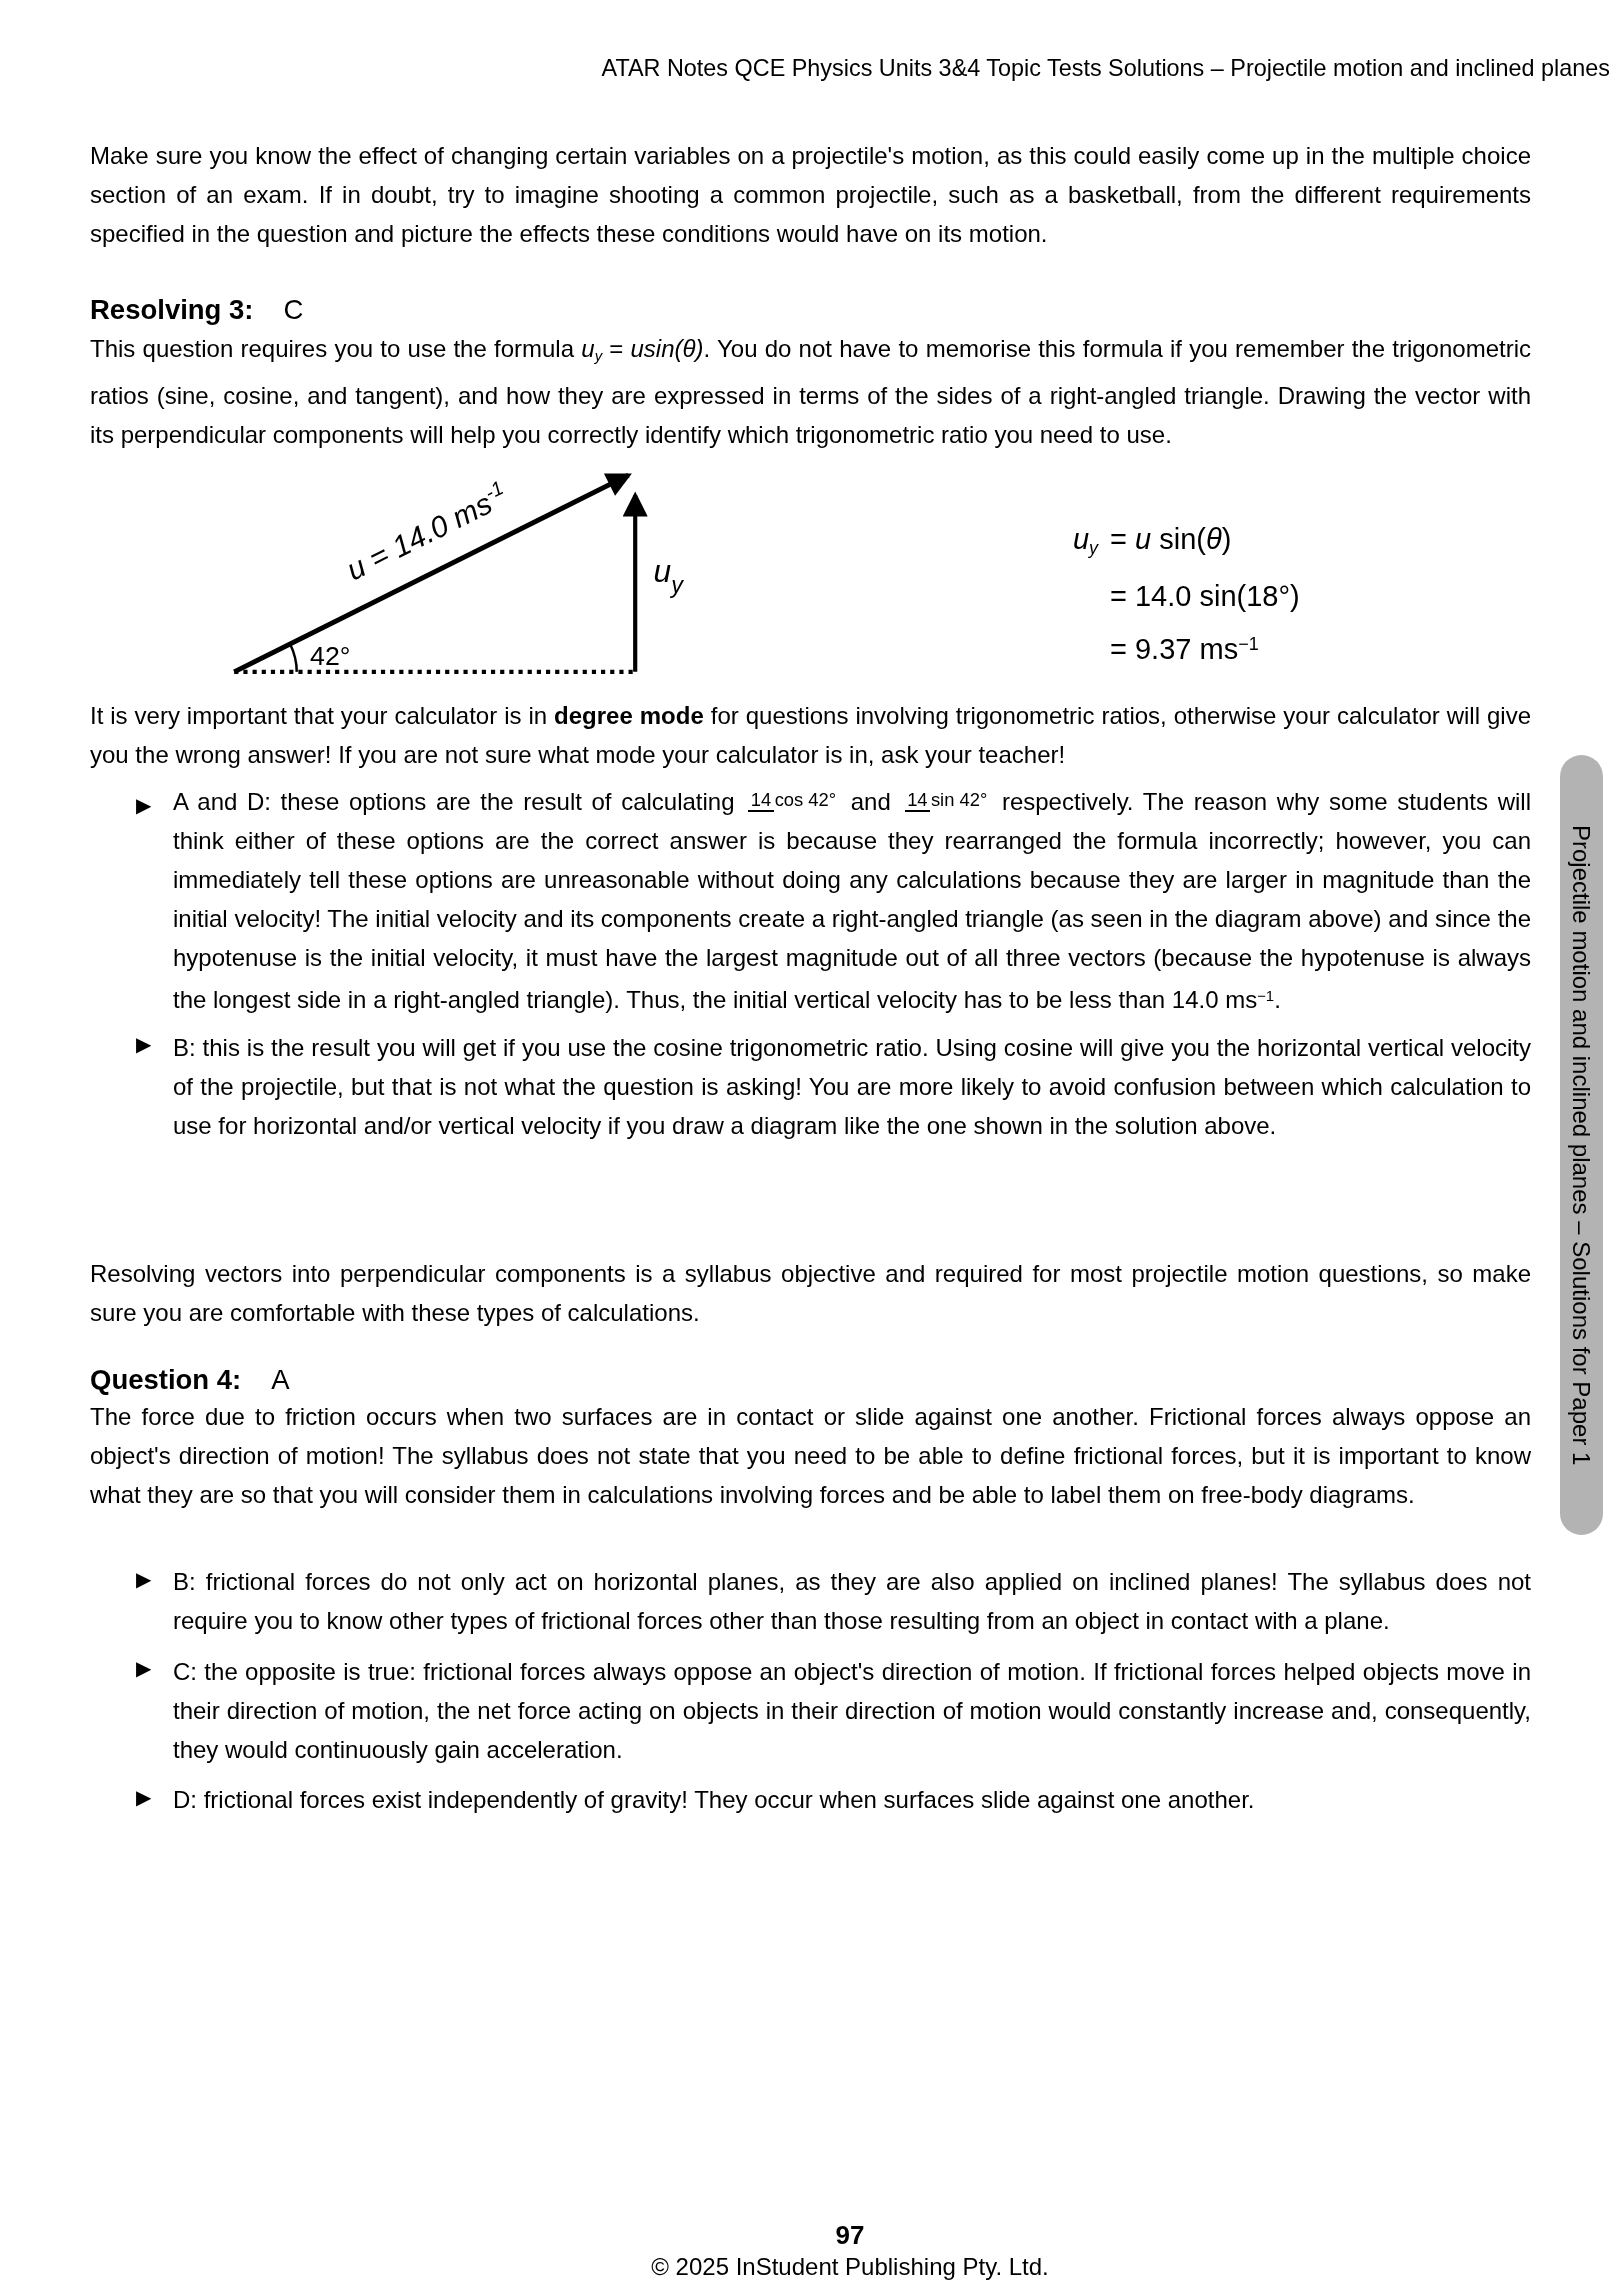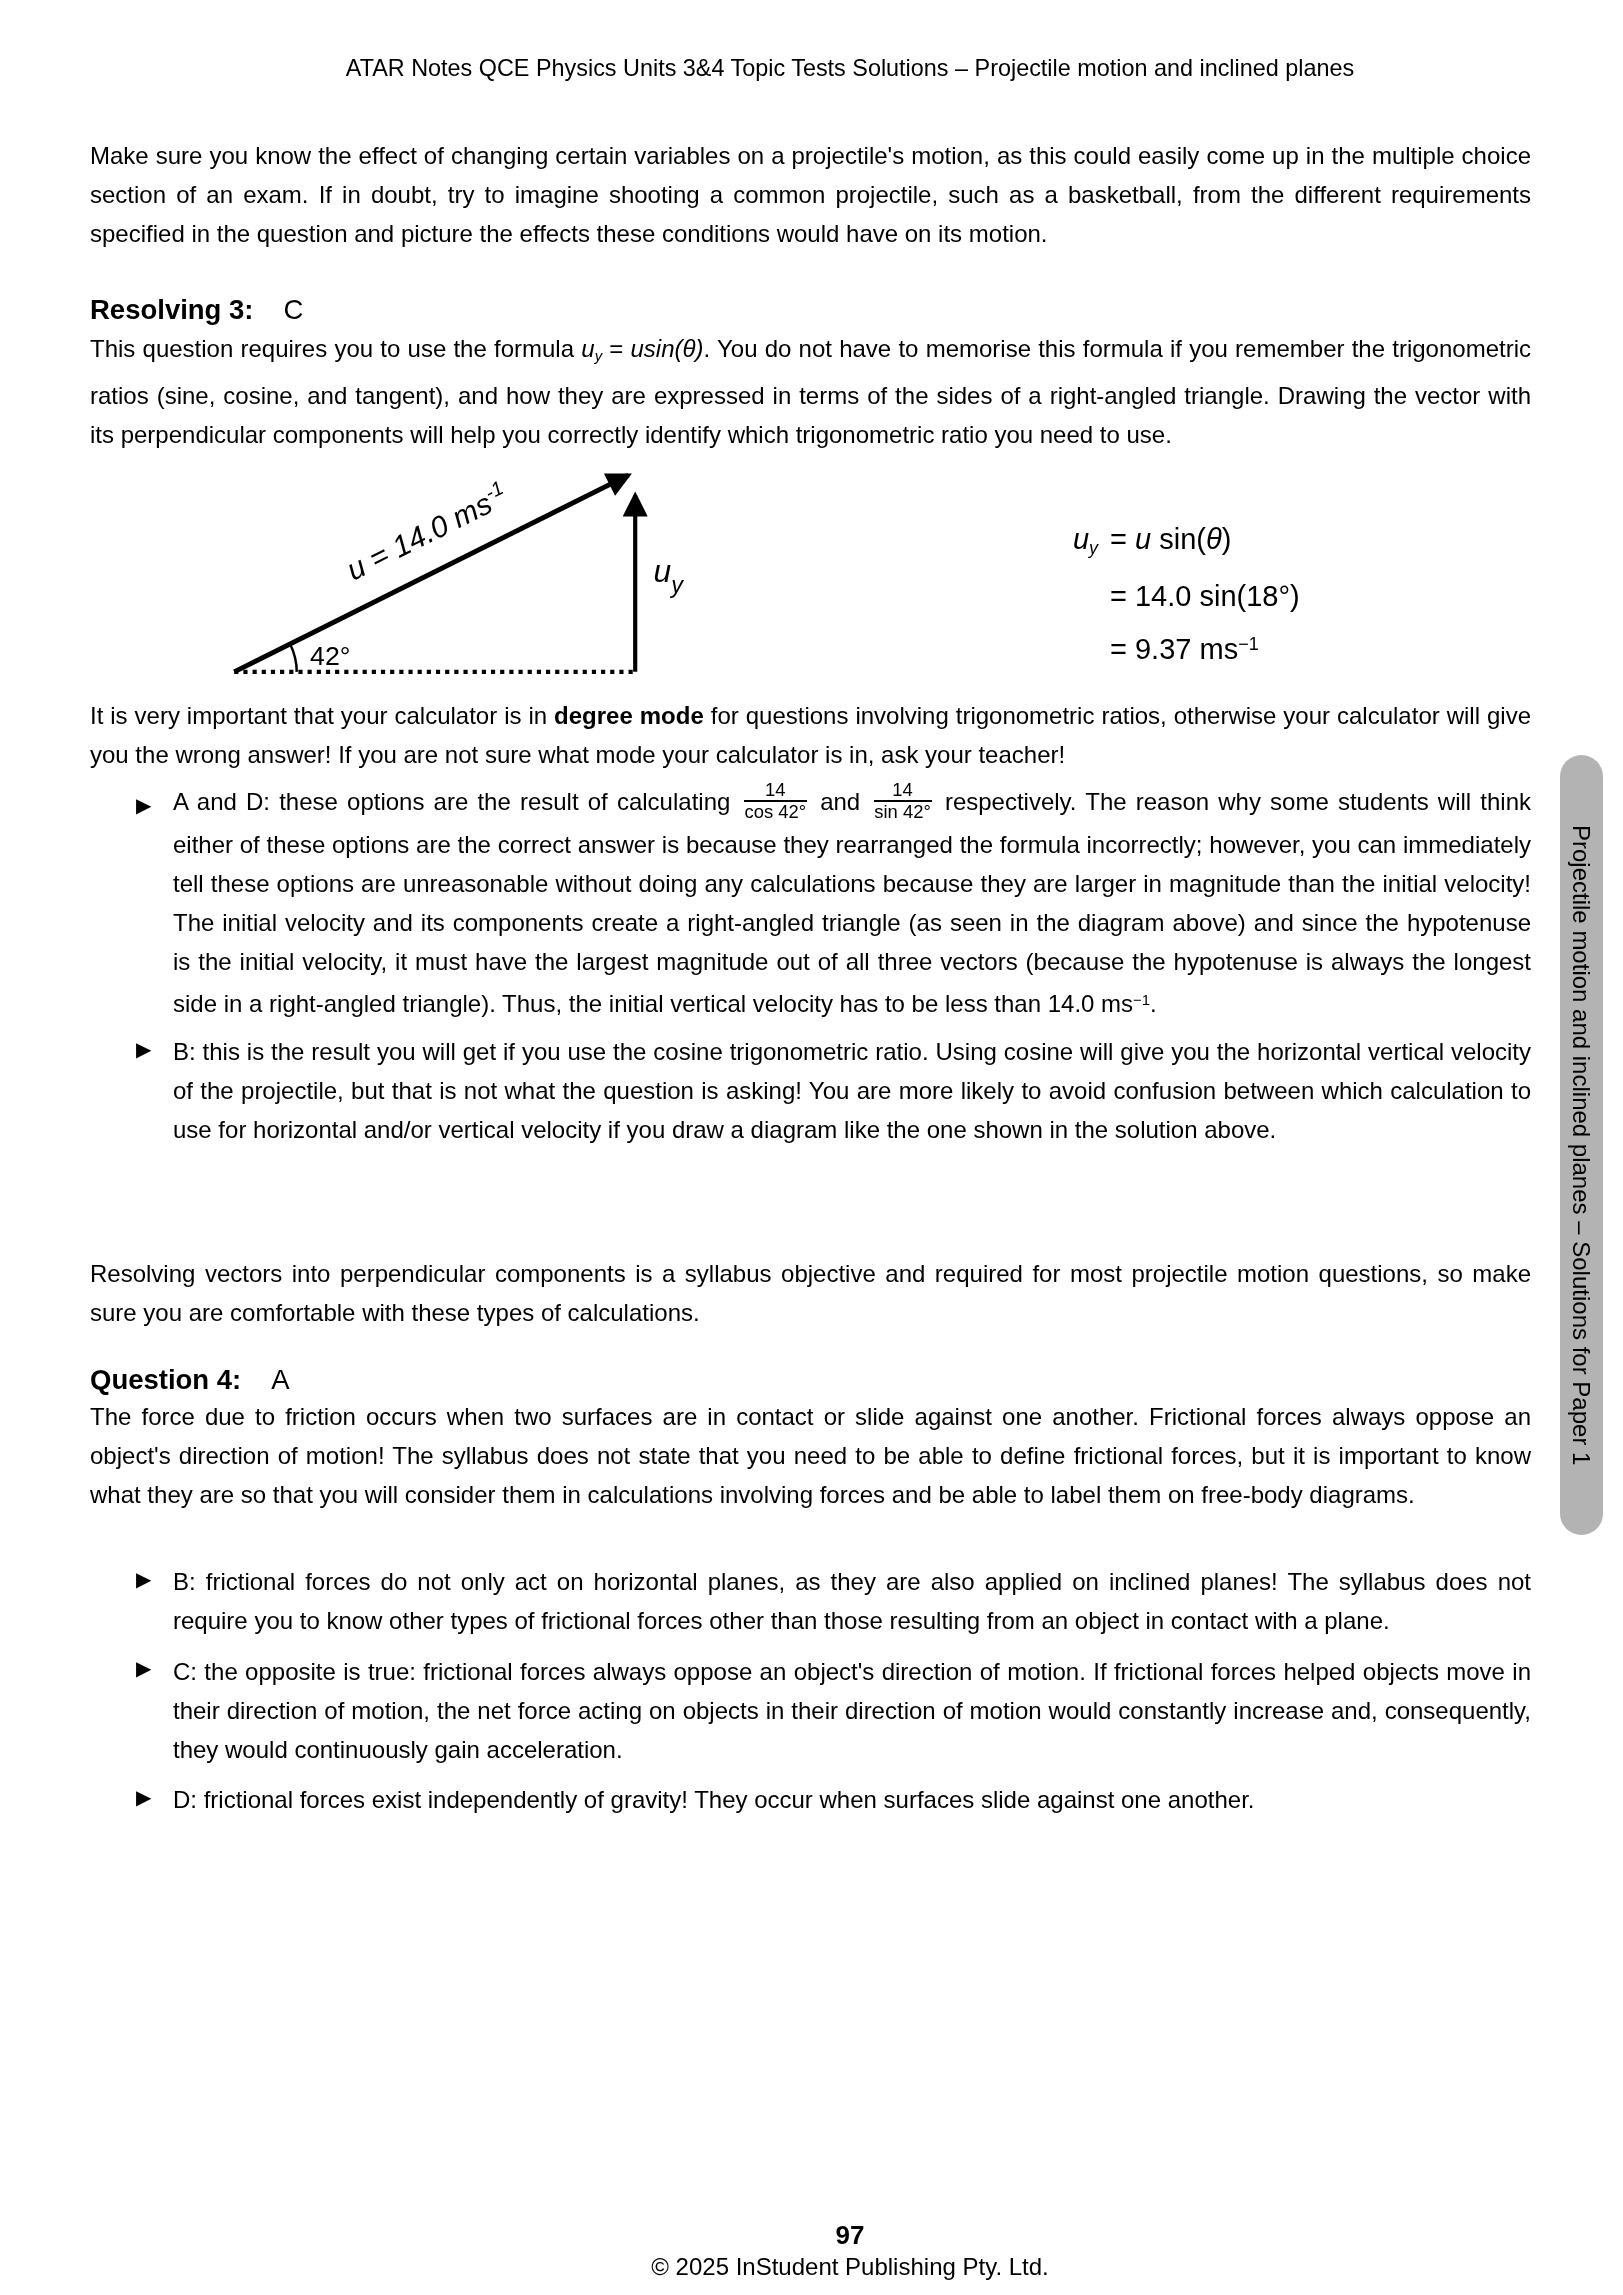--- a/index.html
+++ b/index.html
@@ -1,21 +1,21 @@
 <!DOCTYPE html>
 <html style="font-size:13.3px"><head>
 <meta charset="utf-8">
 <style>
   html,body{margin:0;padding:0;background:#fff;}
   .page{position:relative;width:1623px;height:2295px;background:#ffffff;
         font-family:"Liberation Sans",sans-serif;color:#000;overflow:hidden;}
   .abs{position:absolute;}
   .body-text{font-size:24px;line-height:39px;}
   .justify{text-align:justify;}
-  .header{top:52px;left:90px;width:1520px;text-align:center;font-size:23.4px;line-height:33px;}
+  .header{top:52px;left:90px;width:1520px;text-align:right;font-size:23.4px;line-height:33px;}
   .intro{top:136px;left:90px;width:1441px;}
   .q-heading{left:90px;font-size:27.5px;line-height:39px;font-weight:bold;}
   .q-answer{font-weight:normal;margin-left:30px;}
   .q3-heading{top:290px;}
   .q3-body{top:329px;left:90px;width:1441px;}
   .diagram{left:125px;top:455px;}
   .equations{top:515px;left:1053px;font-size:29px;line-height:48px;}
   .eq-row{display:flex;}
   .eq-lhs{width:45px;text-align:right;}
   .eq-rhs{margin-left:12px;}
@@ -33,21 +33,21 @@
   .side-tab{left:1560px;top:755px;width:43px;height:780px;background:#b3b3b3;
             border-radius:22px;writing-mode:vertical-rl;text-orientation:mixed;
             text-align:center;font-size:24px;line-height:43px;}
   .footer{top:2219px;left:90px;width:1520px;text-align:center;}
   .page-number{font-weight:bold;font-size:26px;line-height:32px;}
   .copyright{font-size:24px;line-height:32px;}
   .seg-b{font-weight:bold;}
   .seg-i{font-style:italic;}
   .seg-isub{font-style:italic;font-size:0.62em;vertical-align:-0.28em;}
   .seg-sup{font-size:0.62em;vertical-align:0.5em;}
-  .frac{display:inline-flex;flex-direction:column;vertical-align:middle;text-align:center;
+  .frac{display:inline-flex;vertical-align:middle;text-align:center;
         font-size:18.4px;line-height:1.12;margin:0 4.2px;position:relative;top:-2.5px;}
   .frac .num{border-bottom:2.5px solid #000;padding:0 2.5px;}
   .frac .den{padding:0 0.8px;}
 </style>
 </head>
 <body>
 
 <div class="page">
 
   <div class="abs header">ATAR Notes QCE Physics Units 3&amp;4 Topic Tests Solutions – Projectile motion and inclined planes</div>

